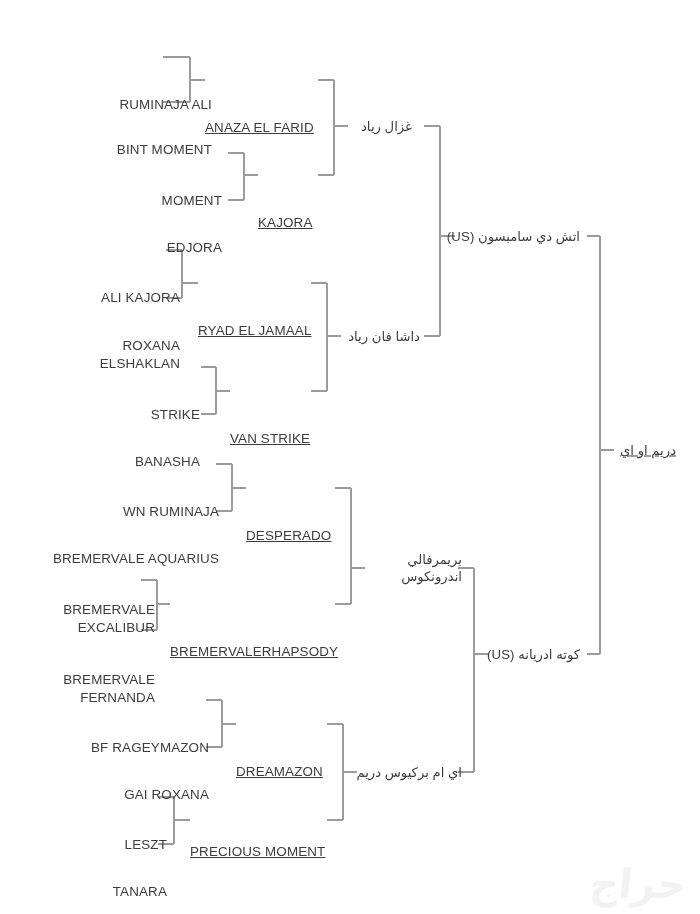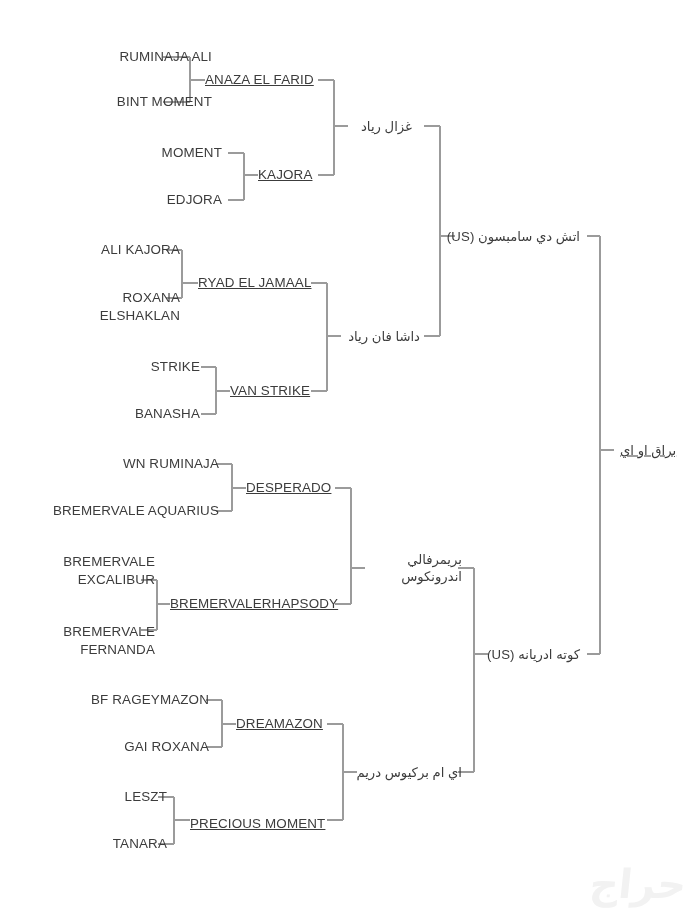--- a/index.html
+++ b/index.html
@@ -24,21 +24,21 @@
   }
   .node {
     position: absolute;
     color: #3c3c3c;
     font-size: 13.4px;
     line-height: 18px;
     letter-spacing: 0.15px;
     white-space: pre-line;
     transform: translateY(-50%);
   }
-  .node.ltr { direction: ltr; }
+  .node.ltr { direction: ltr; margin-top: 48px; }
   .node.rtl {
     direction: rtl;
     font-size: 13.2px;
     line-height: 17px;
   }
   .node.ra { text-align: right; }
   .node.la { text-align: center; text-decoration: underline; }
   .watermark {
     position: absolute;
     color: #f2f2f2;
@@ -169,26 +169,26 @@
       <div class="node ltr ra" style="top: 747px; right: 491px;">GAI ROXANA</div>
       <div class="node ltr ra" style="top: 797px; right: 533px;">LESZT</div>
       <div class="node ltr ra" style="top: 844px; right: 533px;">TANARA</div>
       <div class="node ltr la" style="top: 80px; left: 205px;">ANAZA EL FARID</div>
       <div class="node ltr la" style="top: 175px; left: 258px;">KAJORA</div>
       <div class="node ltr la" style="top: 283px; left: 198px;">RYAD EL JAMAAL</div>
       <div class="node ltr la" style="top: 391px; left: 230px;">VAN STRIKE</div>
       <div class="node ltr la" style="top: 488px; left: 246px;">DESPERADO</div>
       <div class="node ltr la" style="top: 604px; left: 170px;">BREMERVALERHAPSODY</div>
       <div class="node ltr la" style="top: 724px; left: 236px;">DREAMAZON</div>
-      <div class="node ltr la" style="top: 824px; left: 190px;">PRECIOUS MOMENT</div>
+      <div class="node ltr la" style="top: 804px; left: 190px;">PRECIOUS MOMENT</div>
       <div class="node rtl ra" style="top: 126px; right: 288px;">غزال رياد</div>
       <div class="node rtl ra" style="top: 336px; right: 280px;">داشا فان رياد</div>
       <div class="node rtl ra" style="top: 568px; right: 238px;">بريمرفالي
 اندرونكوس</div>
       <div class="node rtl ra" style="top: 772px; right: 238px;">اي ام بركيوس دريم</div>
       <div class="node rtl ra" style="top: 236px; right: 120px;">اتش دي سامبسون (US)</div>
       <div class="node rtl ra" style="top: 654px; right: 120px;">كوته ادريانه (US)</div>
-      <div class="node rtl la" style="top: 450px; left: 620px;">براق او اي</div>
+      <div class="node rtl la" style="top: 450px; left: 620px;">دريم او اي</div>
     </div>
 
   <div class="watermark" style="right:14px; top:884px;">حراج</div>
 
 </div>
 
 </body></html>

